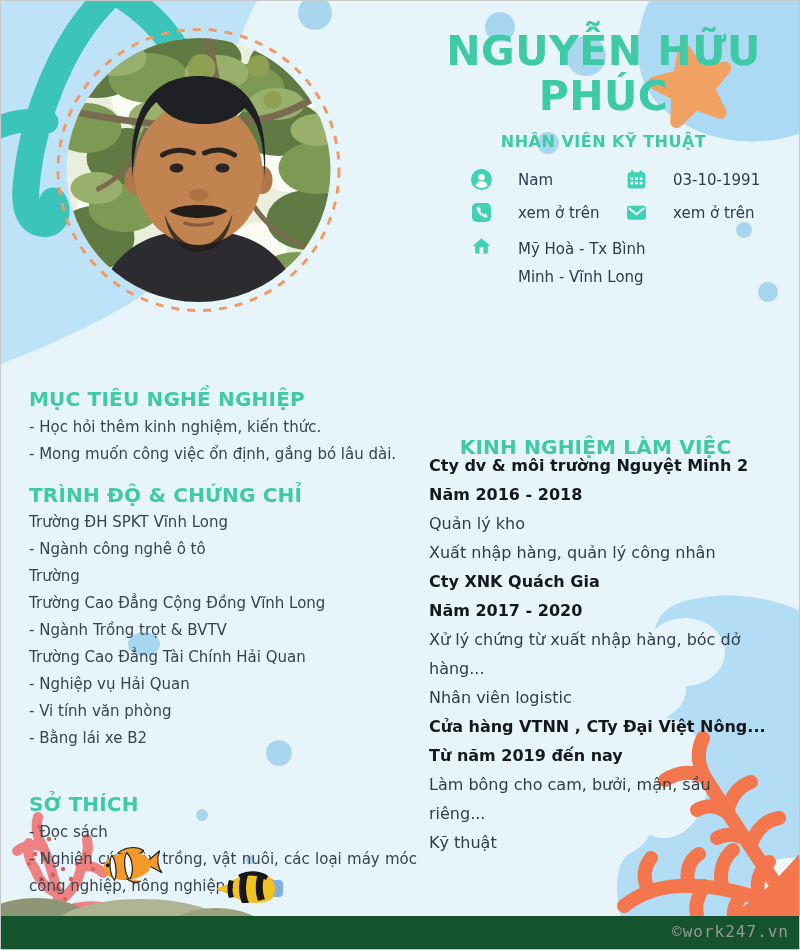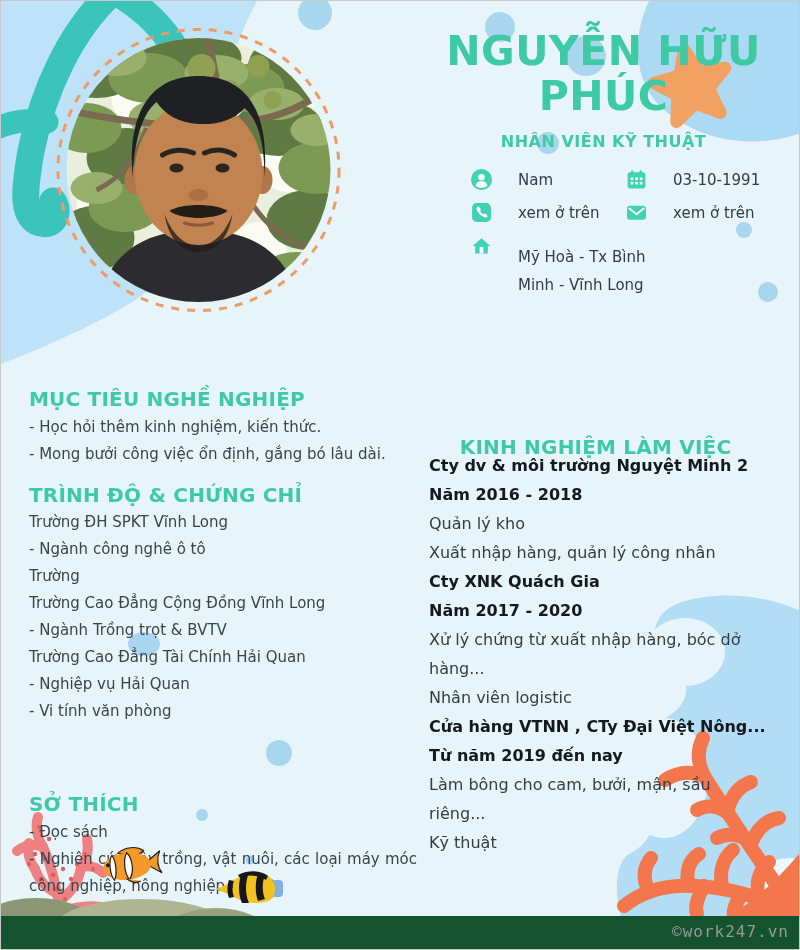--- a/index.html
+++ b/index.html
@@ -27,21 +27,21 @@
     left:410px;top:131px;width:385px;text-align:center;
     font-size:16px;font-weight:700;color:#3ECAA5;letter-spacing:.5px;
   }
   .contact-item{display:flex;align-items:flex-start;gap:26px;font-size:15px;color:#2F3B4C;}
   .contact-item .txt{line-height:21px;padding-top:1px;}
   .ci-1{left:470px;top:168px;}
   .ci-2{left:625px;top:168px;}
   .ci-3{left:470px;top:201px;}
   .ci-4{left:625px;top:201px;}
   .ci-5{left:470px;top:234px;}
-  .ci-5 .txt{width:150px;line-height:28px;padding-top:0;margin-top:8px;}
+  .ci-5 .txt{width:150px;line-height:28px;padding-top:0;}
   .cicon{width:21px;height:21px;flex:0 0 21px;}
   
   .sec-head{font-size:20px;font-weight:700;color:#3ECAA5;letter-spacing:.2px;}
   .h-obj{left:28px;top:386px;}
   .h-edu{left:28px;top:482px;}
   .h-hob{left:28px;top:791px;}
   .h-xp{left:422px;top:390px;width:345px;text-align:center;margin-top:44px;}
   
   .list{font-size:15px;line-height:27px;color:#39434D;}
   .obj-list{left:28px;top:413px;width:392px;}
@@ -215,33 +215,34 @@
     <svg class="cicon" viewBox="0 0 20 20">
       <path d="M1.5,10.5 L10,3 L18.5,10.5 L16,10.5 L16,17.5 L4,17.5 L4,10.5 Z" fill="#3FD2B4"></path>
       <rect x="8.2" y="11.6" width="3.6" height="5.9" fill="#fff"></rect>
     </svg>
     <span class="txt">Mỹ Hoà - Tx Bình Minh - Vĩnh Long</span>
   </div>
 
   <div class="abs text-layer sec-head h-obj">MỤC TIÊU NGHỀ NGHIỆP</div>
   <div class="abs text-layer list obj-list">
     <div>- Học hỏi thêm kinh nghiệm, kiến thức.</div>
-    <div>- Mong bưởi công việc ổn định, gắng bó lâu dài.</div>
+    <div>- Mong muốn công việc ổn định, gắng bó lâu dài.</div>
   </div>
 
   <div class="abs text-layer sec-head h-edu">TRÌNH ĐỘ &amp; CHỨNG CHỈ</div>
   <div class="abs text-layer list edu-list">
     <div>Trường ĐH SPKT Vĩnh Long</div>
     <div>- Ngành công nghê ô tô</div>
     <div>Trường</div>
     <div>Trường Cao Đẳng Cộng Đồng Vĩnh Long</div>
     <div>- Ngành Trồng trọt &amp; BVTV</div>
     <div>Trường Cao Đẳng Tài Chính Hải Quan</div>
     <div>- Nghiệp vụ Hải Quan</div>
     <div>- Vi tính văn phòng</div>
+    <div>- Bằng lái xe B2</div>
   </div>
 
   <div class="abs text-layer sec-head h-hob">SỞ THÍCH</div>
   <div class="abs text-layer list hob-list">
     <div>- Đọc sách</div>
     <div class="justify">- Nghiên cứu cây trồng, vật nuôi, các loại máy móc công nghiệp, nông nghiệp</div>
   </div>
 
   <div class="abs text-layer sec-head h-xp">KINH NGHIỆM LÀM VIỆC</div>
   <div class="abs text-layer xp-list">

